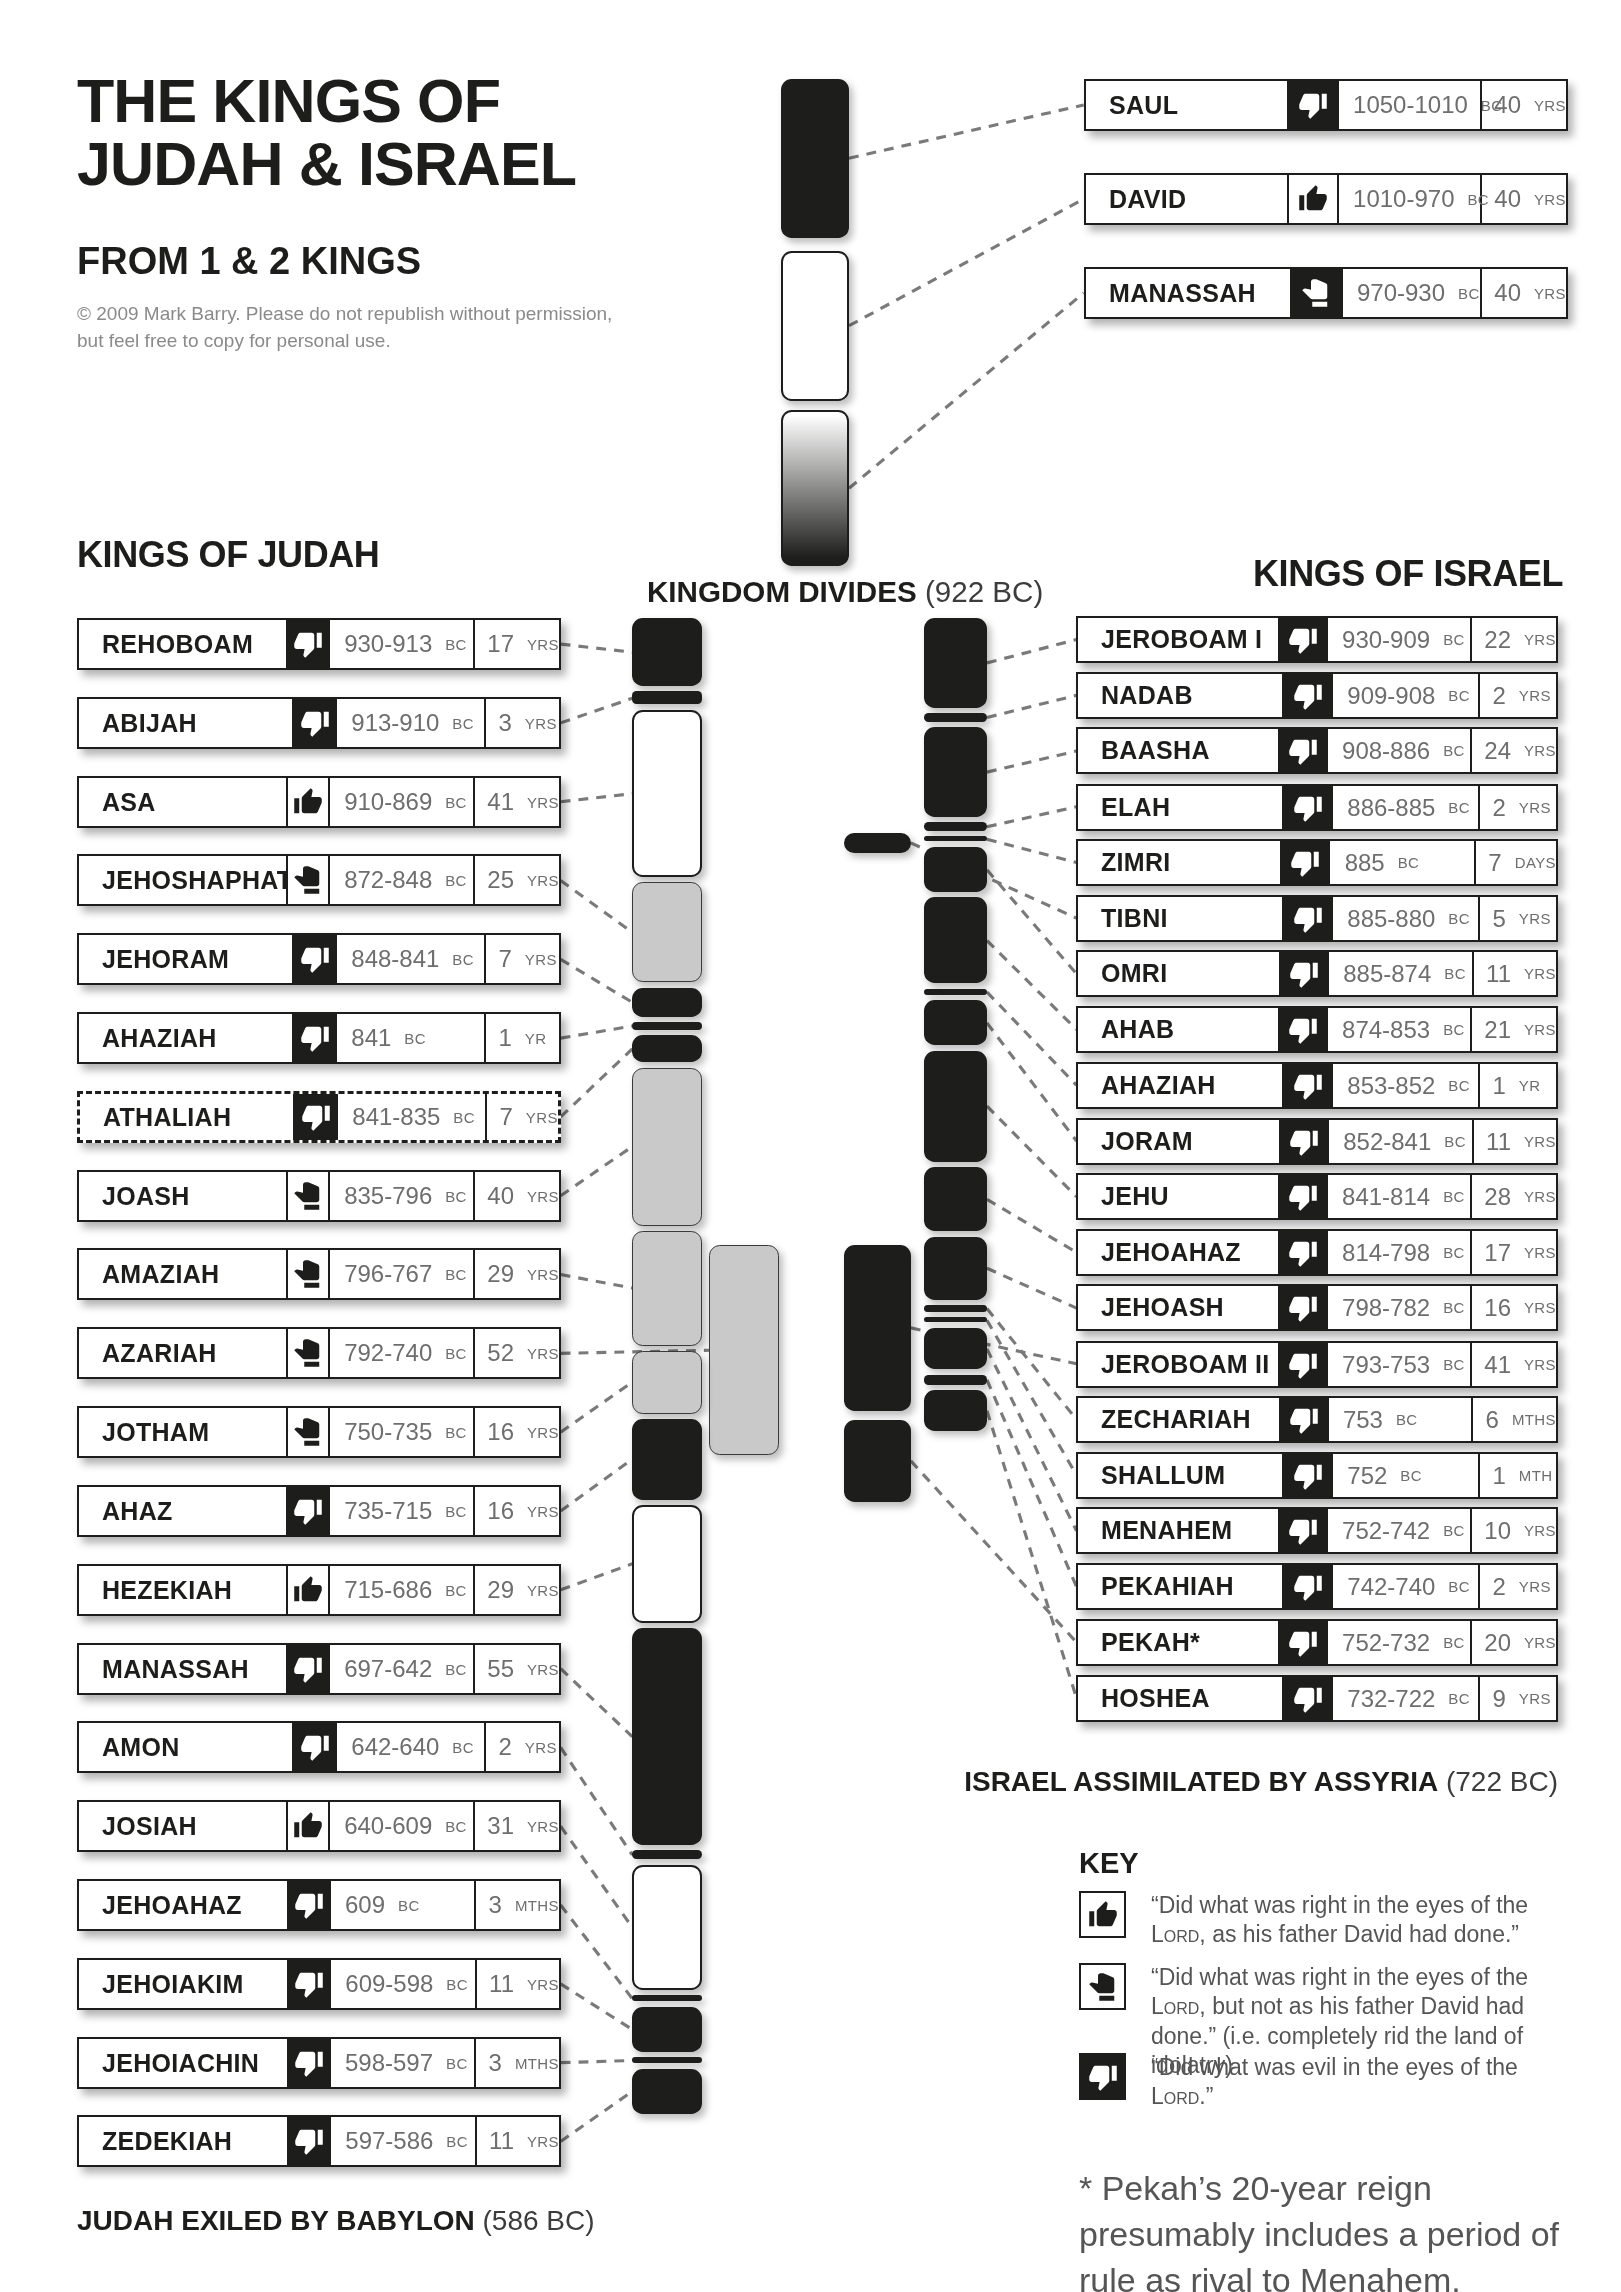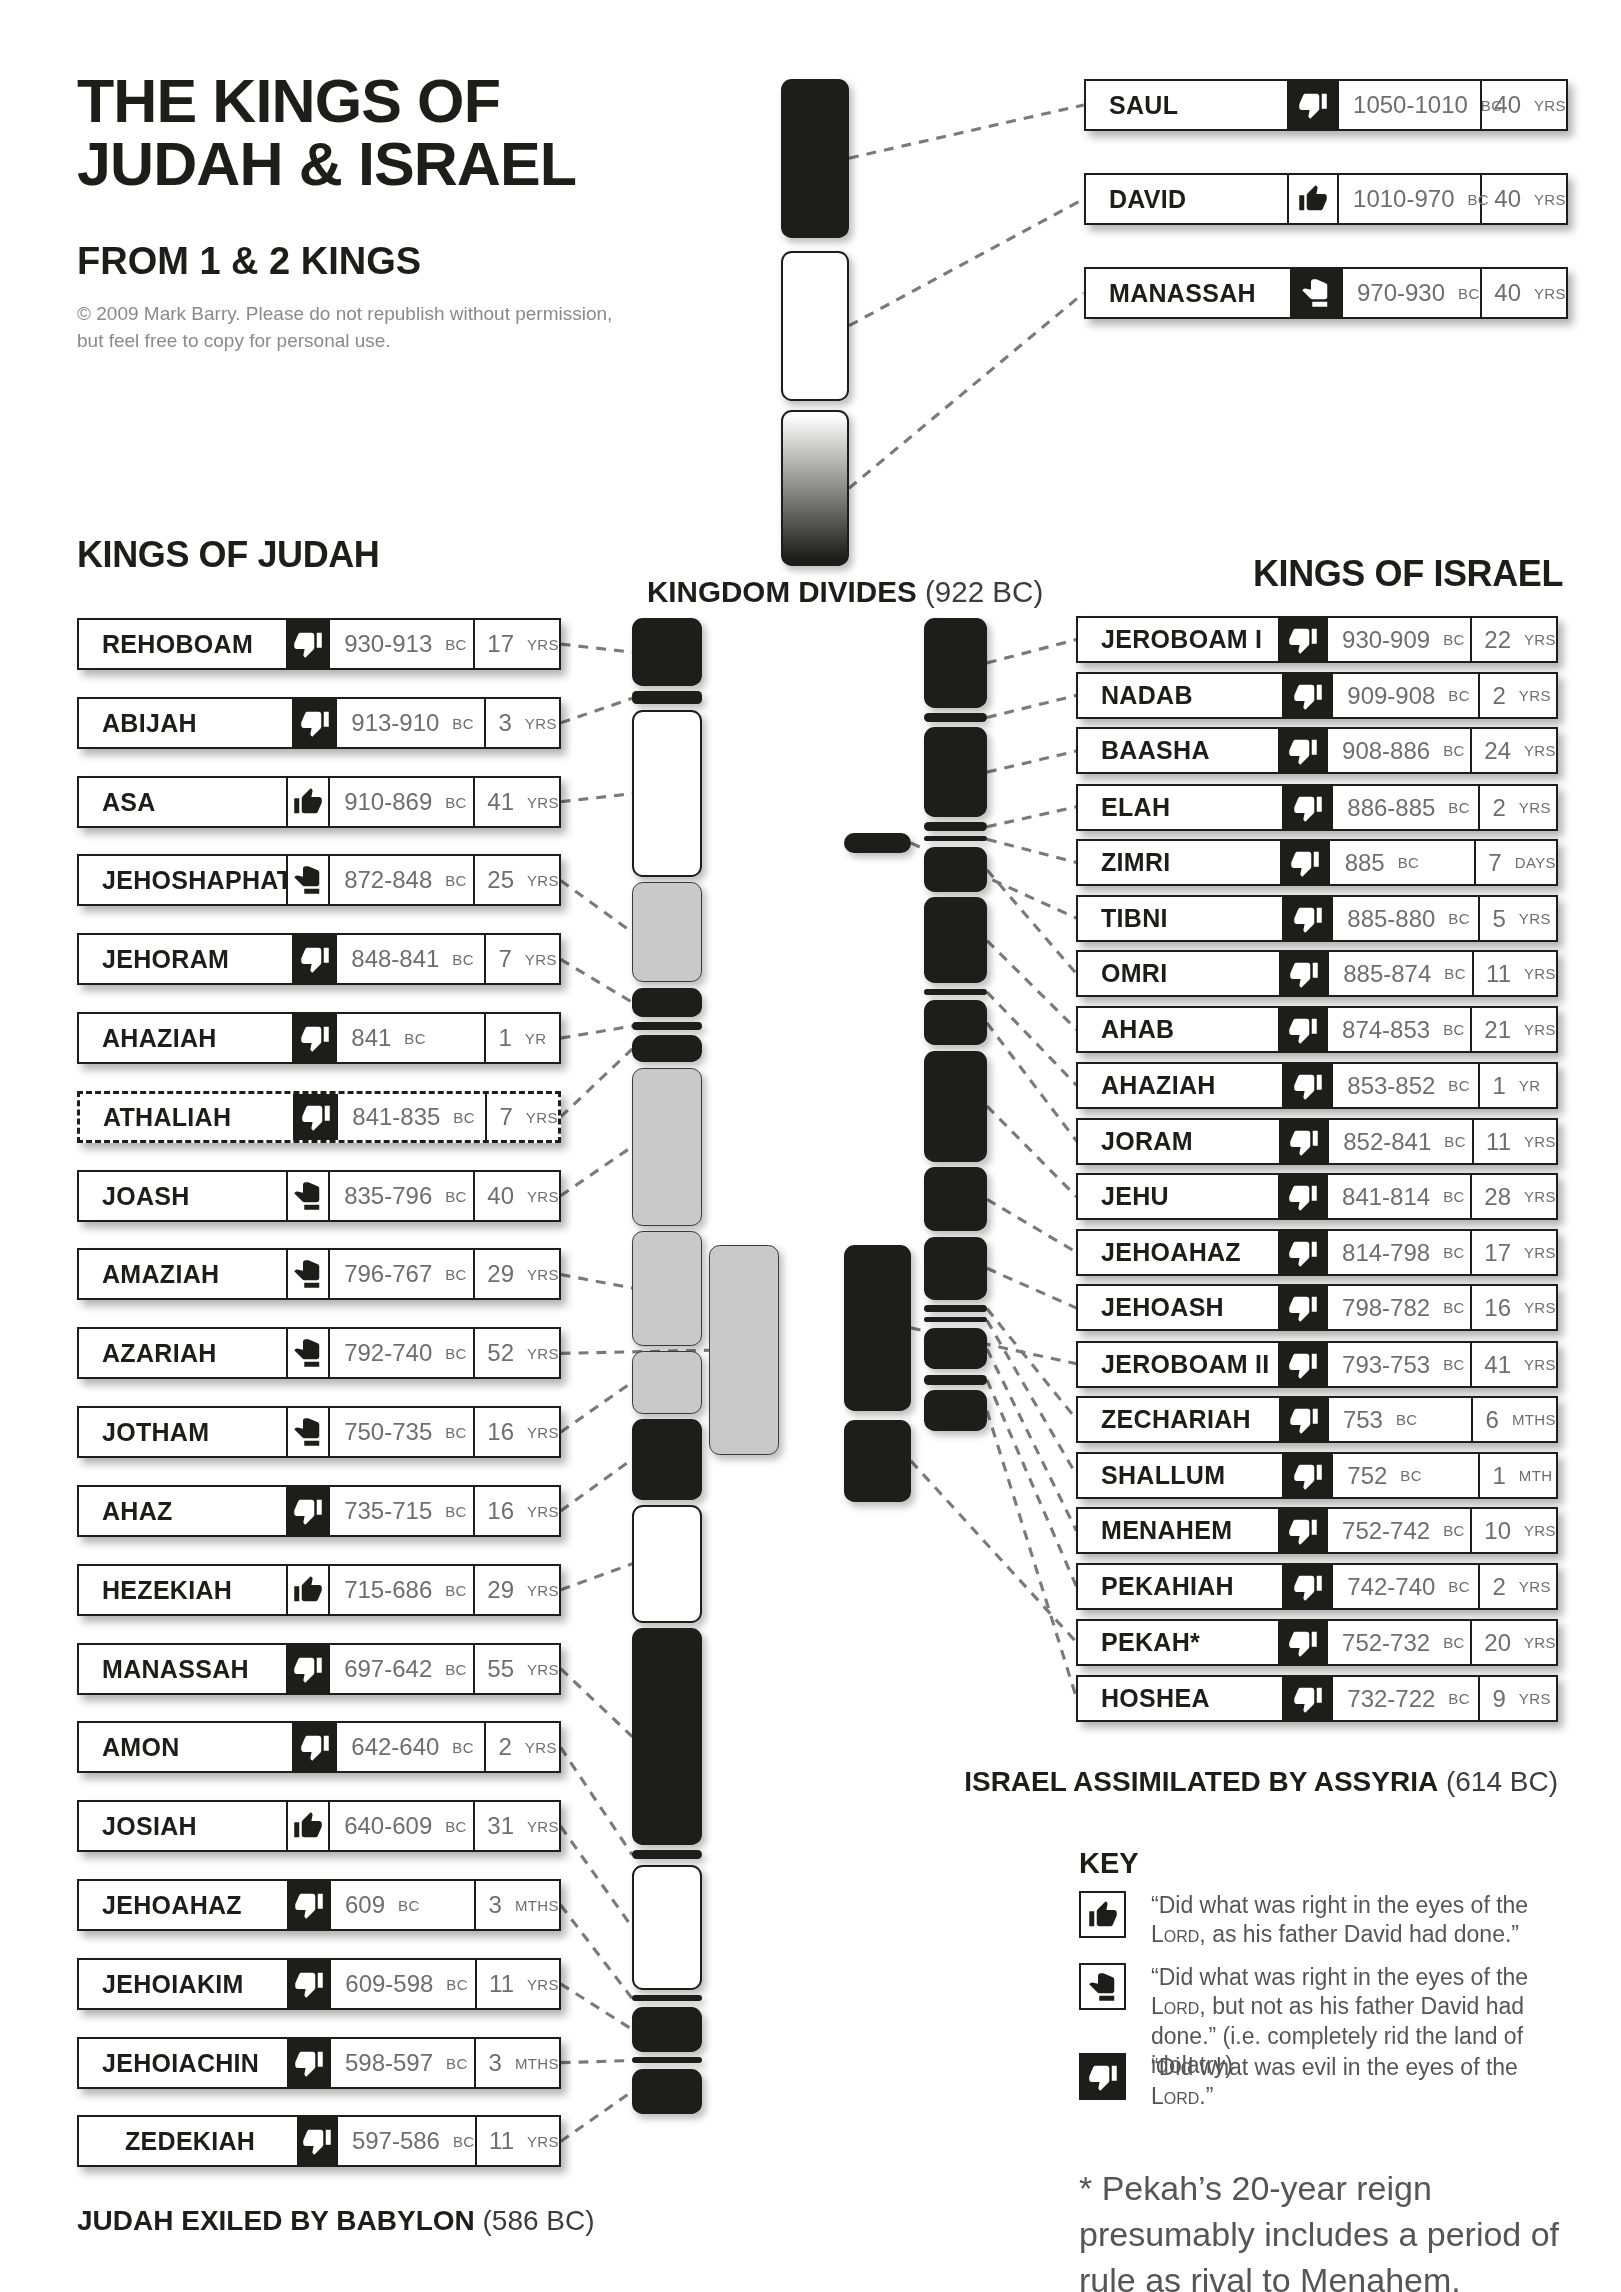--- a/index.html
+++ b/index.html
@@ -134,21 +134,21 @@
     <b>KINGDOM DIVIDES</b>
     <span class="lt">(922 BC)</span>
   </div>
 
   <div class="exile" style="left:77px; top:2205px;">
     <b>JUDAH EXILED BY BABYLON</b>
     <span class="lt">(586 BC)</span>
   </div>
   <div class="exile" style="right:63px; top:1766px;">
     <b>ISRAEL ASSIMILATED BY ASSYRIA</b>
-    <span class="lt">(614 BC)</span>
+    <span class="lt">(722 BC)</span>
   </div>
 
   <div id="blocks">
       <div class="blk black" style="left: 781px; top: 79px; width: 68px; height: 159px;"></div>
       <div class="blk white" style="left: 781px; top: 251px; width: 68px; height: 150px;"></div>
       <div class="blk gradient" style="left: 781px; top: 410px; width: 68px; height: 156px;"></div>
       <div class="blk black" style="left: 632px; top: 618px; width: 70px; height: 68px;"></div>
       <div class="blk black thin" style="left: 632px; top: 691px; width: 70px; height: 13.4px;"></div>
       <div class="blk white" style="left: 632px; top: 710px; width: 70px; height: 167px;"></div>
       <div class="blk gray" style="left: 632px; top: 882px; width: 70px; height: 100px;"></div>
@@ -405,21 +405,21 @@
       <div class="king-row" style="left: 77px; top: 2037px; width: 484px; height: 52px;">
         <div class="cell name" style="width:215px">JEHOIACHIN</div>
         <div class="cell icon inv r-down" style="width:43px">
           <svg viewBox="0 0 24 24">
             <path d="M1 21h4V9H1v12zM23 10c0-1.1-.9-2-2-2h-6.31l.95-4.57.03-.32c0-.41-.17-.79-.44-1.06L14.17 1 7.58 7.59C7.22 7.95 7 8.45 7 9v10c0 1.1.9 2 2 2h9c.83 0 1.54-.5 1.84-1.22l3.02-7.05c.09-.23.14-.47.14-.73v-2z"></path>
           </svg>
         </div>
         <div class="cell dates" style="width:149px">598-597&nbsp;<span class="unit">BC</span></div>
         <div class="cell reign">3&nbsp;<span class="unit">MTHS</span></div>
       </div>
-      <div class="king-row" style="left: 77px; top: 2115px; width: 484px; height: 52px; padding-left: 23px;">
+      <div class="king-row" style="left: 77px; top: 2115px; width: 484px; height: 52px;">
         <div class="cell name" style="width:215px">ZEDEKIAH</div>
         <div class="cell icon inv r-down" style="width:43px">
           <svg viewBox="0 0 24 24">
             <path d="M1 21h4V9H1v12zM23 10c0-1.1-.9-2-2-2h-6.31l.95-4.57.03-.32c0-.41-.17-.79-.44-1.06L14.17 1 7.58 7.59C7.22 7.95 7 8.45 7 9v10c0 1.1.9 2 2 2h9c.83 0 1.54-.5 1.84-1.22l3.02-7.05c.09-.23.14-.47.14-.73v-2z"></path>
           </svg>
         </div>
         <div class="cell dates" style="width:149px">597-586&nbsp;<span class="unit">BC</span></div>
         <div class="cell reign">11&nbsp;<span class="unit">YRS</span></div>
       </div>
     </div>

